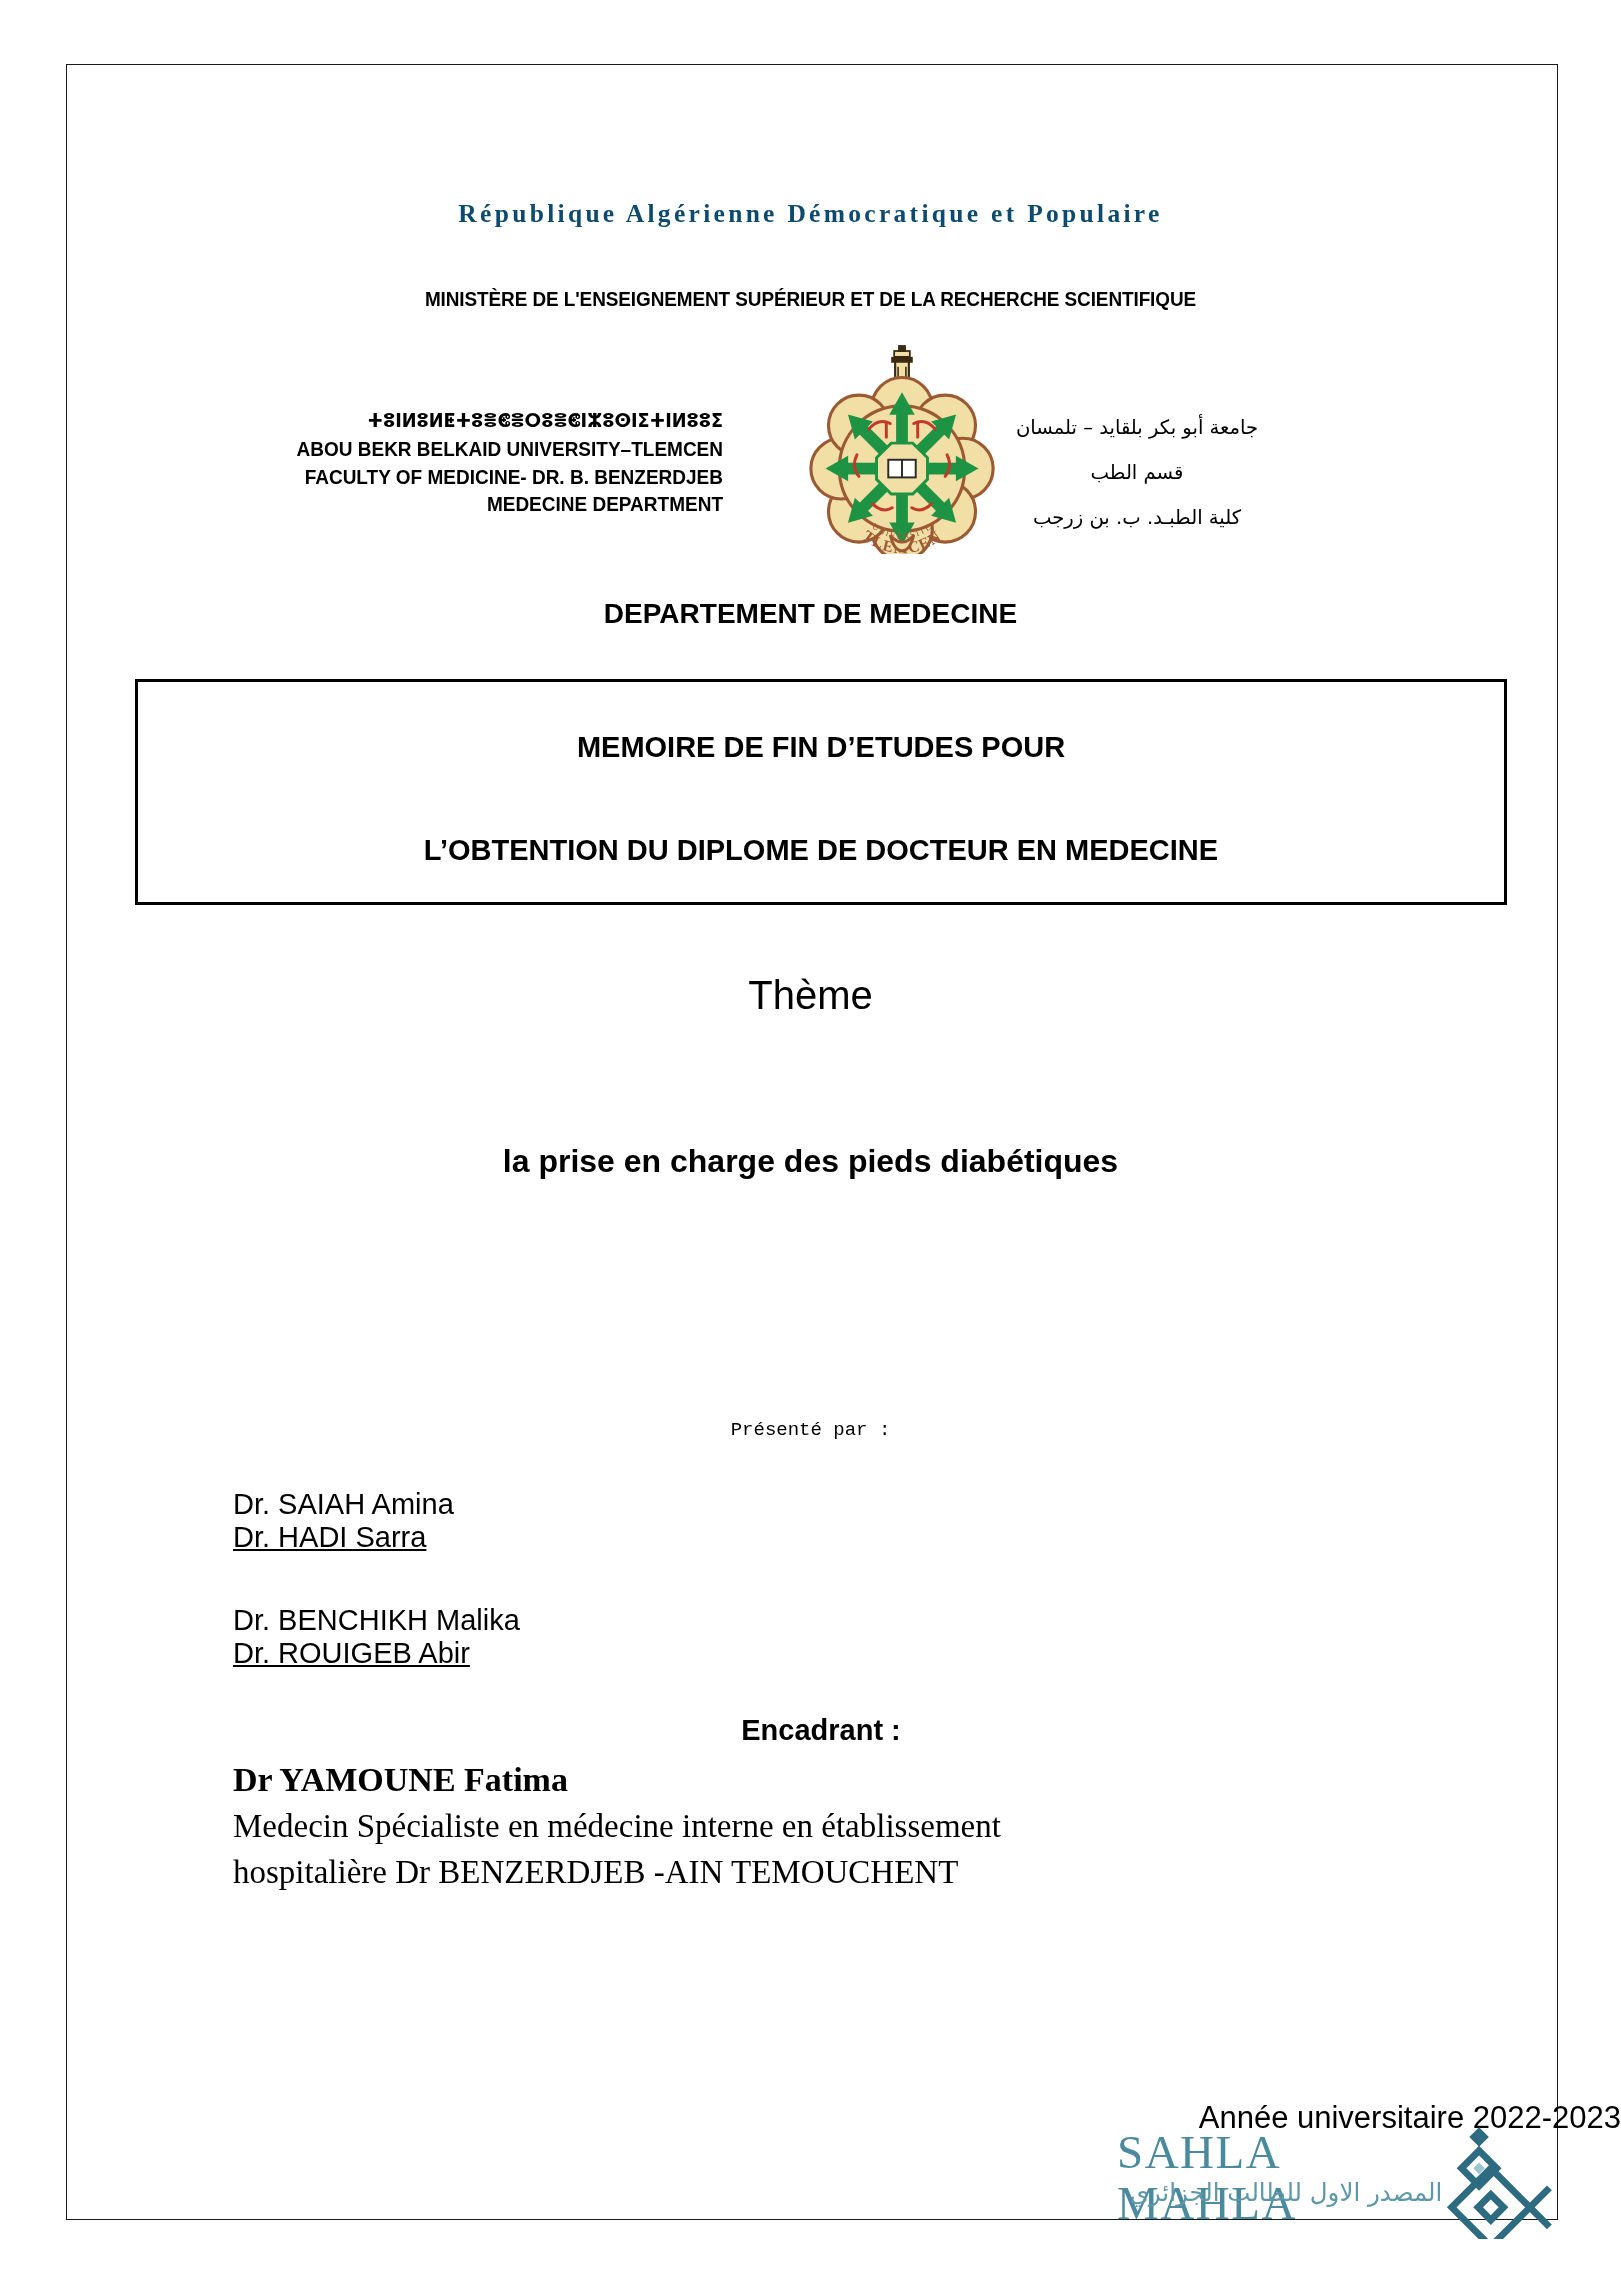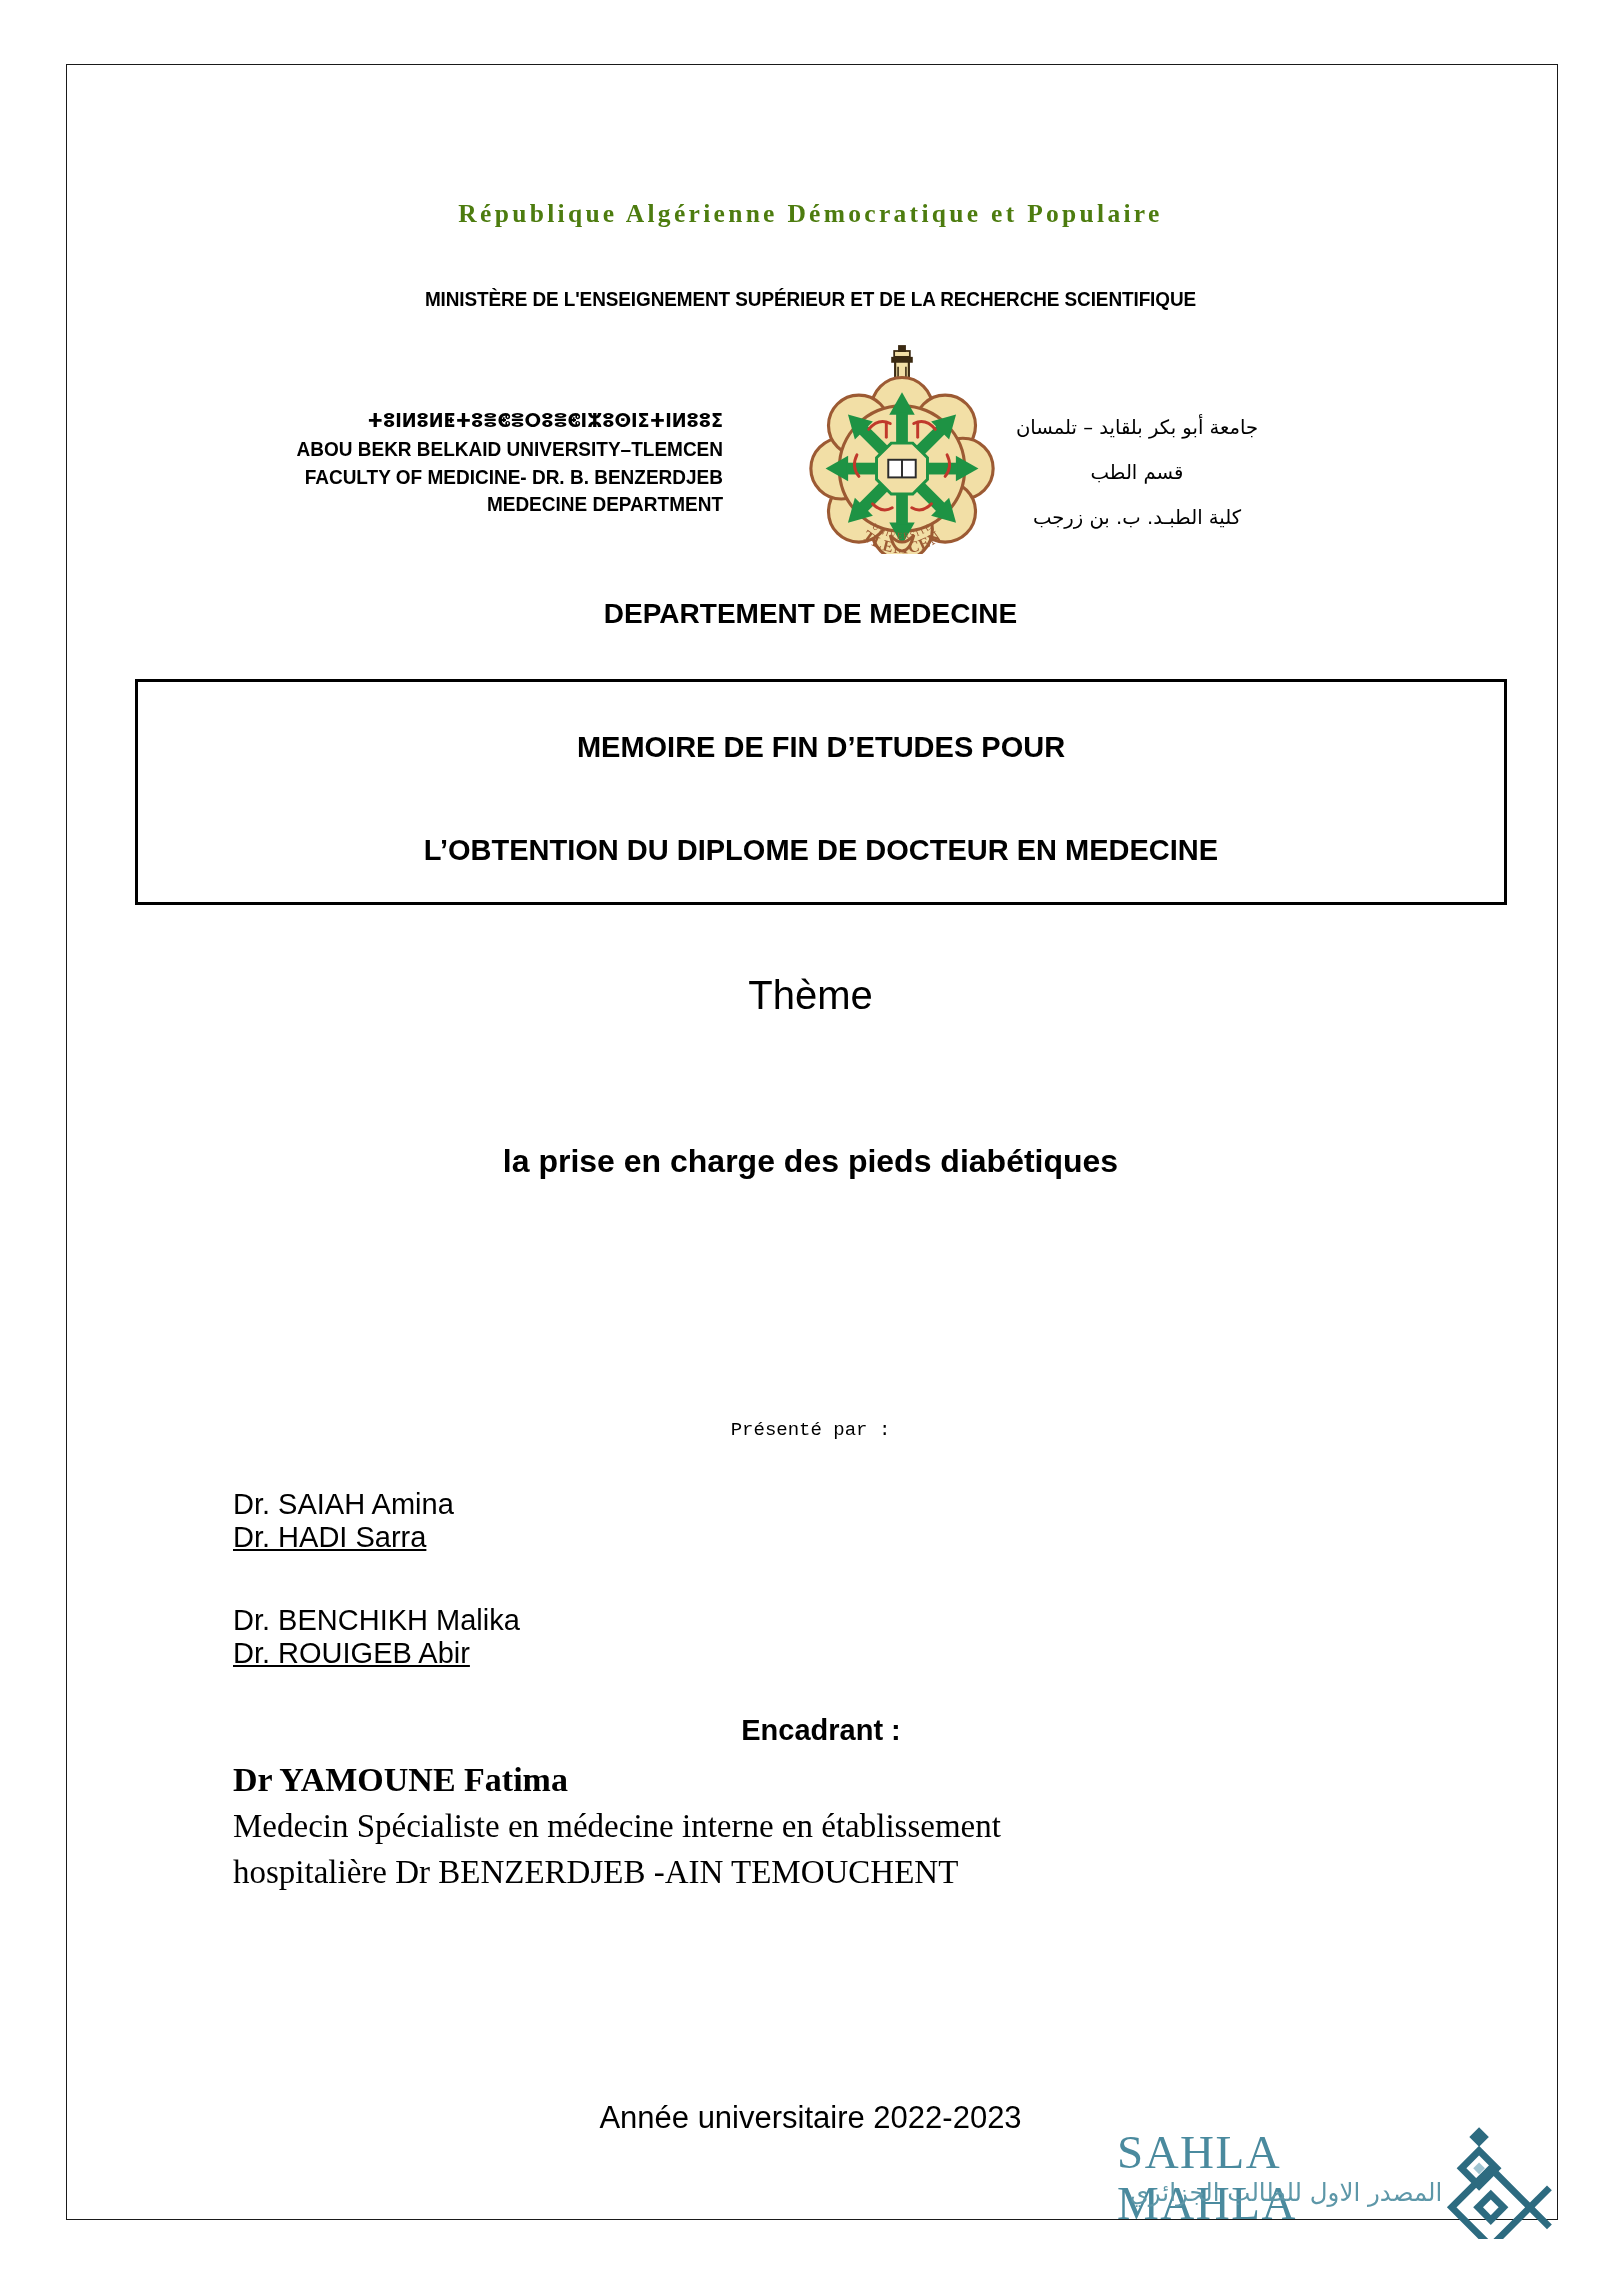--- a/index.html
+++ b/index.html
@@ -39,21 +39,21 @@
   #republic-line {
     position: absolute;
     left: 0;
     top: 199px;
     width: 1621px;
     text-align: center;
     font-family: "Liberation Serif", serif;
     font-weight: bold;
     font-size: 25.5px;
     letter-spacing: 3.3px;
-    color: #4d7c0f;
+    color: #0c4a6e;
   }
 
   #ministry-line {
     position: absolute;
     left: 0;
     top: 287px;
     width: 1621px;
     text-align: center;
     font-family: "Liberation Sans", sans-serif;
     font-weight: bold;
@@ -234,21 +234,21 @@
     font-size: 33px;
     line-height: 46px;
   }
 
   
   #academic-year {
     position: absolute;
     left: 0;
     top: 2100px;
     width: 1621px;
-    text-align: center;
+    text-align: right;
     font-family: "Liberation Sans", sans-serif;
     font-size: 31px;
   }
 
   
   #sahla-watermark {
     position: absolute;
     left: 1117px;
     top: 2125px;
     width: 451px;

